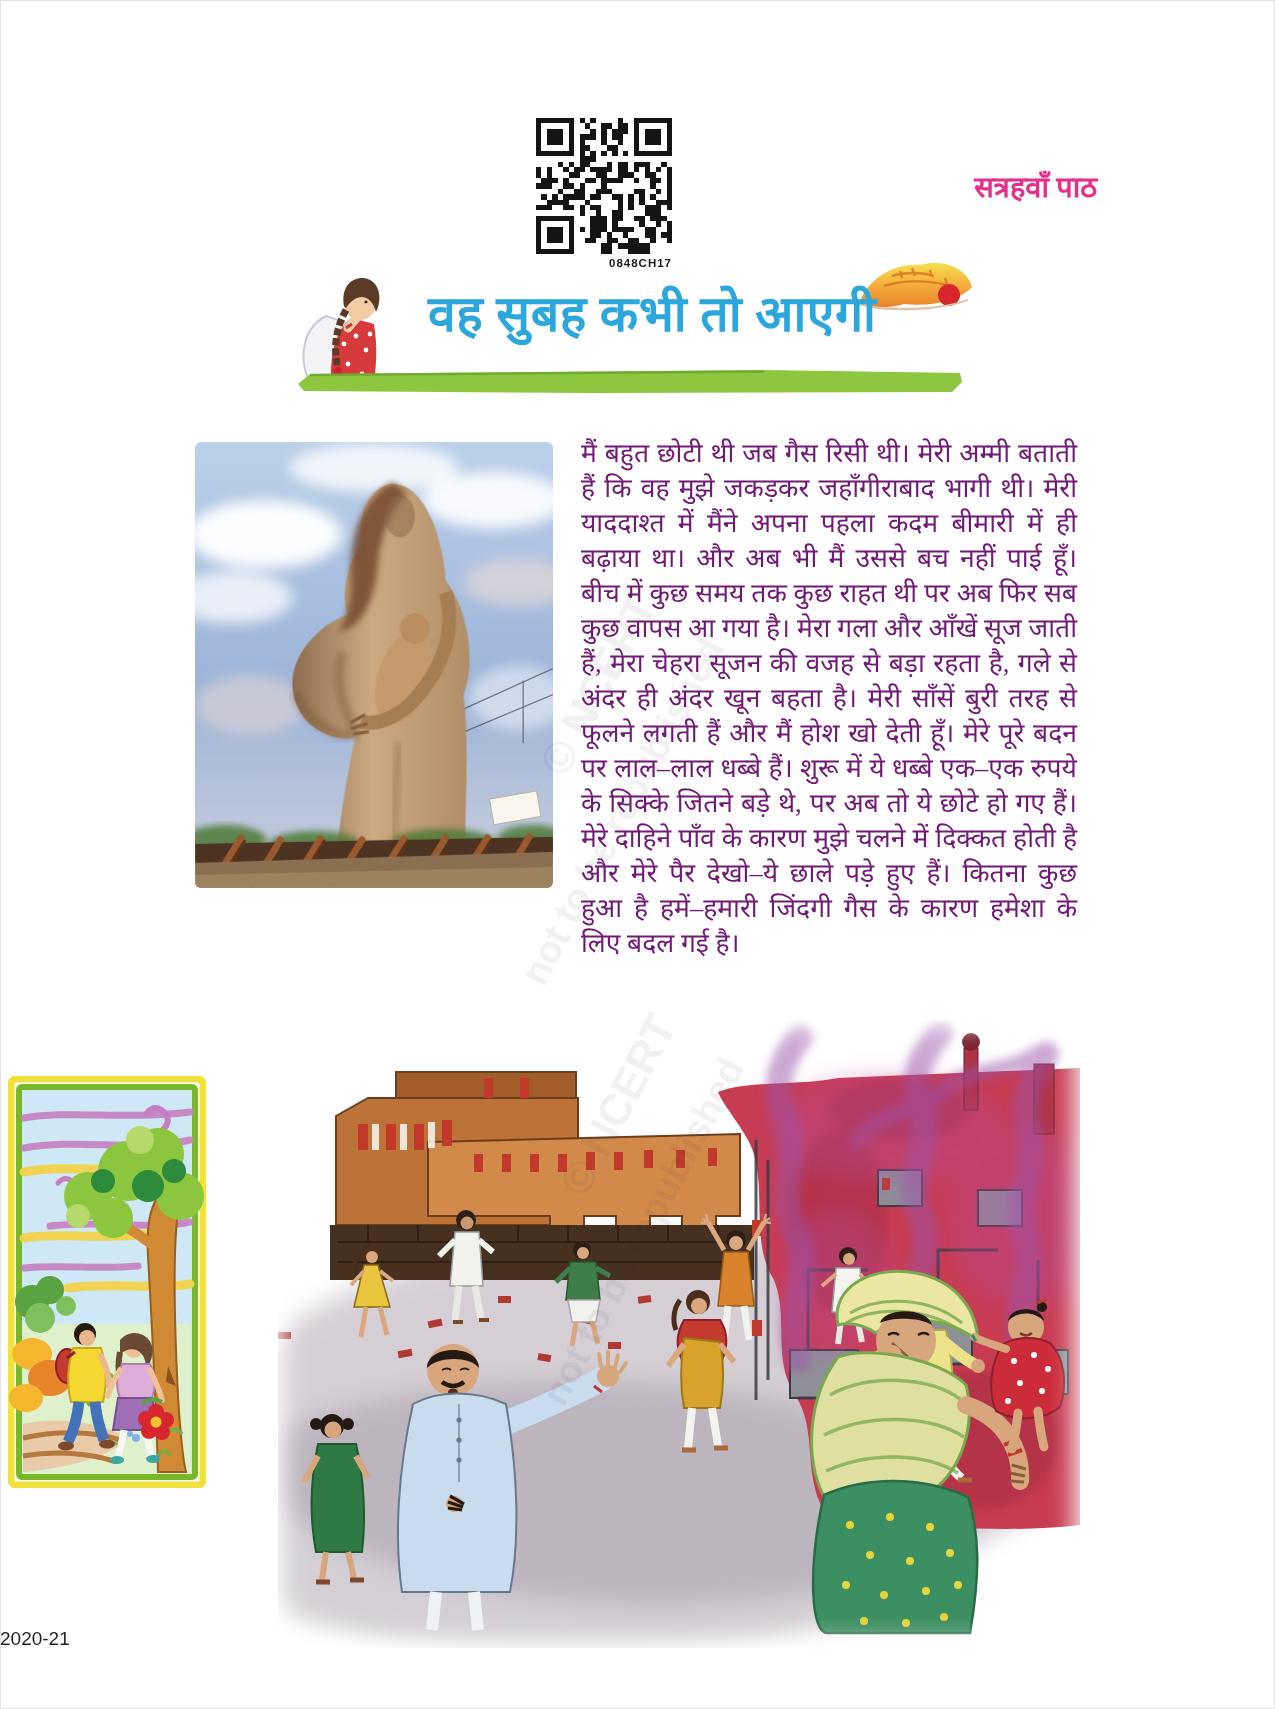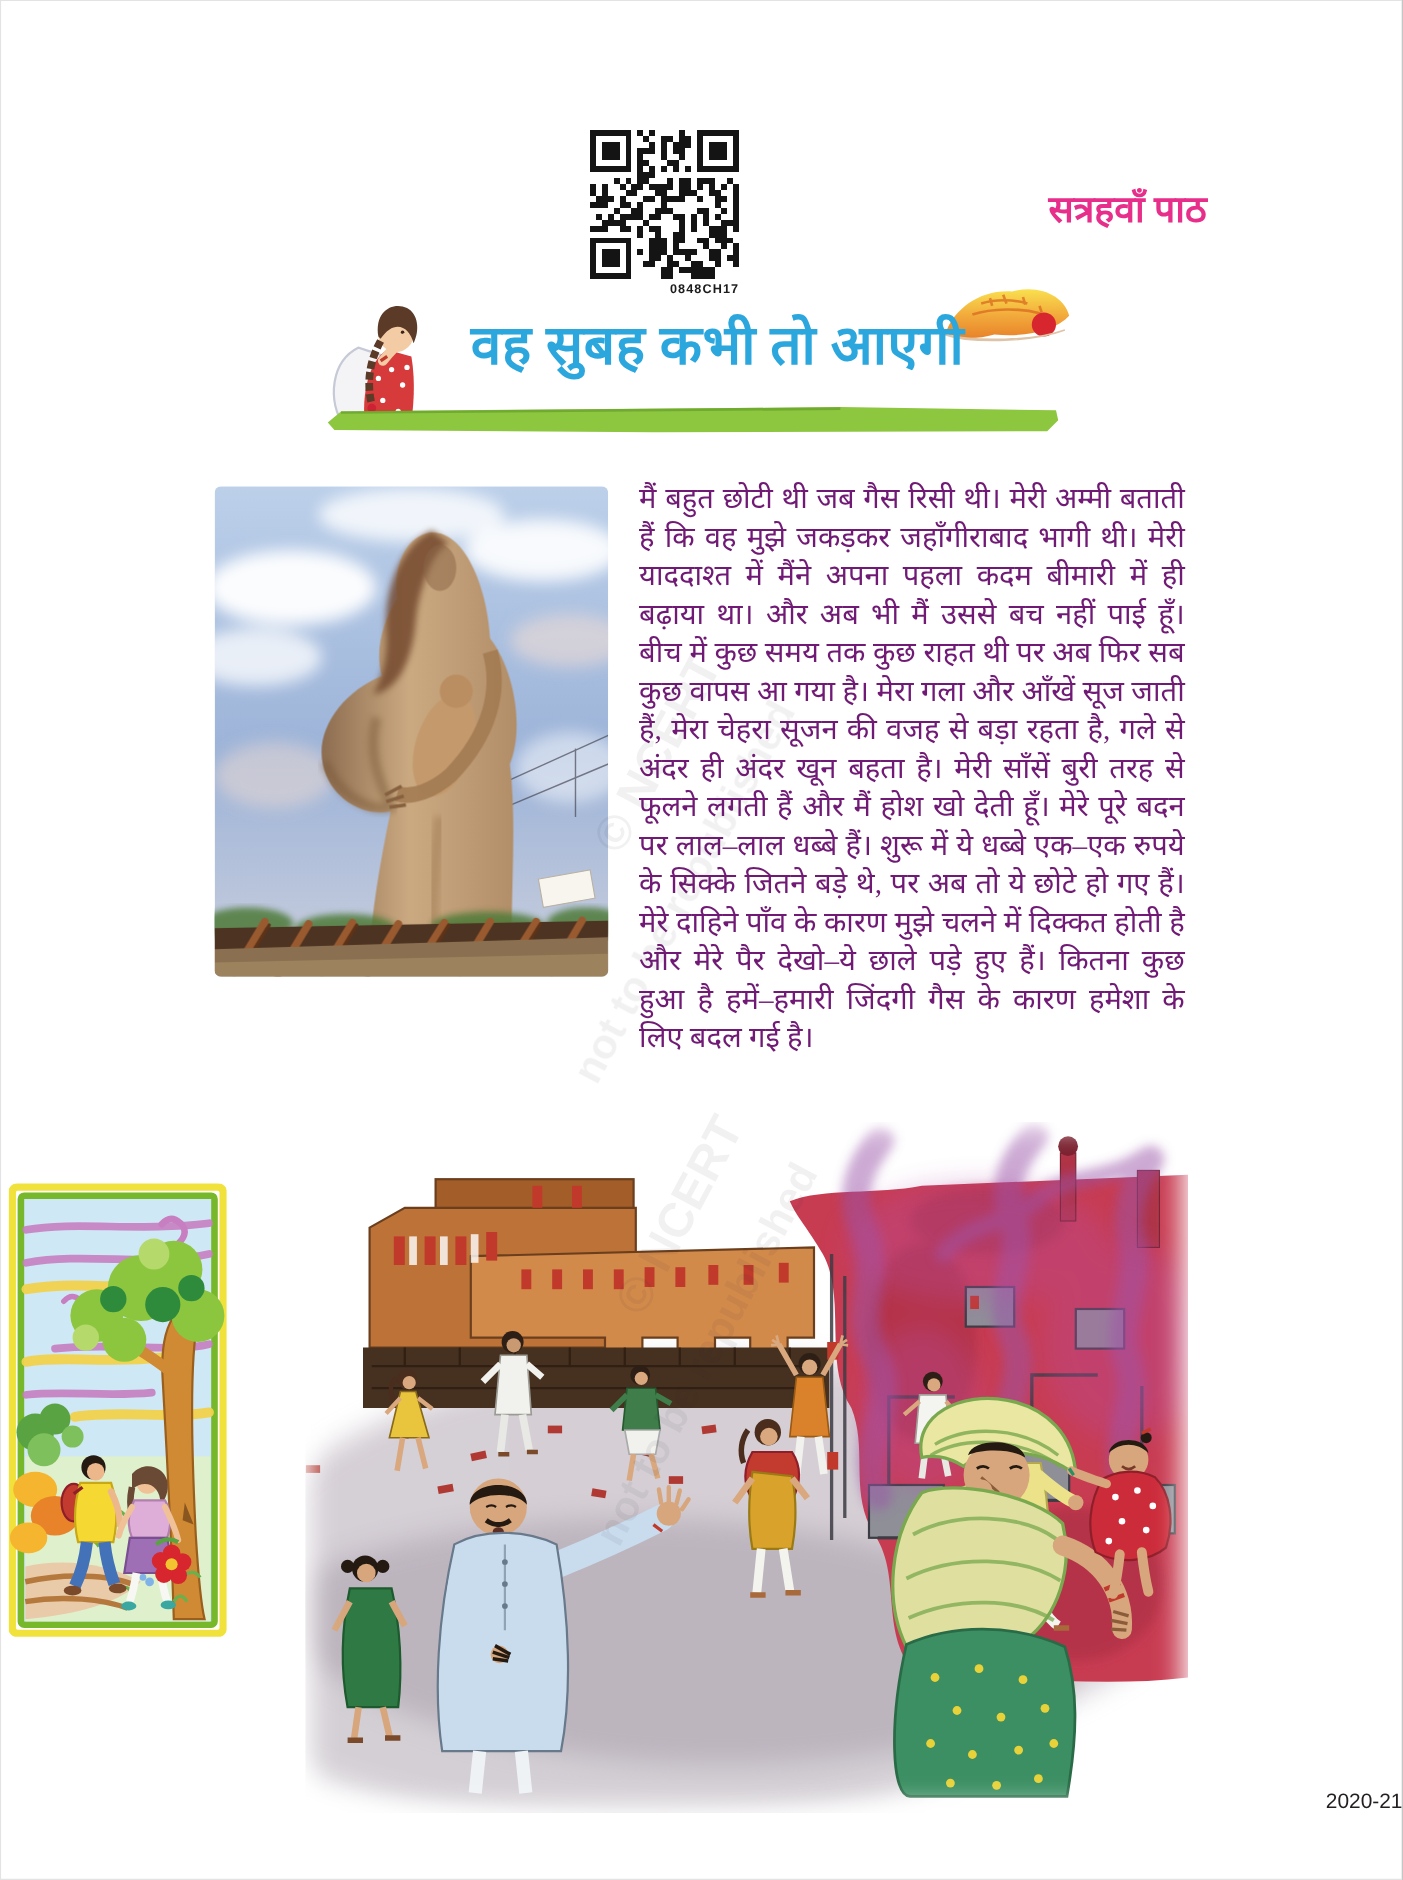--- a/index.html
+++ b/index.html
@@ -4,21 +4,21 @@
 <style>
   html,body{margin:0;padding:0;background:#888;}
   .page{position:relative;width:1275px;height:1709px;background:#fff;margin:0 auto;
         overflow:hidden;box-shadow:inset 0 0 0 1px #e3e3e3;
         font-family:"Liberation Serif","DejaVu Serif",serif;}
   
   .qr-block{position:absolute;left:536px;top:118px;width:136px;text-align:right;}
   .qr-block svg{width:136px;height:136px;display:block;background:#fff;}
   .qr-caption{margin-top:3px;font-family:"Liberation Sans","DejaVu Sans",sans-serif;
               font-size:11.5px;letter-spacing:1px;color:#1c1c1c;font-weight:bold;}
-  .lesson-label{position:absolute;right:178px;top:166px;font-size:34px;font-weight:bold;
+  .lesson-label{position:absolute;right:178px;top:166px;font-size:29px;font-weight:bold;
                 color:var(--lesson-pink,#e62e8a);white-space:nowrap;}
   .sun-illustration{position:absolute;left:842px;top:250px;width:138px;height:66px;}
   .girl-illustration{position:absolute;left:286px;top:266px;width:134px;height:128px;}
   .chapter-title{position:absolute;left:428px;top:278px;margin:0;font-size:50px;font-weight:bold;
                  color:var(--title-blue,#2ba7dd);white-space:nowrap;letter-spacing:.5px;text-align:center;}
   .green-bar{position:absolute;left:294px;top:369px;width:670px;height:26px;}
   
   .story{position:absolute;left:195px;top:436px;width:882px;font-size:26.5px;line-height:35px;
          text-align:justify;color:#701a75;z-index:2;}
   .statue-photo{float:left;width:358px;height:446px;margin:6px 28px 42px 0;border-radius:6px;
@@ -32,21 +32,21 @@
   .sidebar-illustration{position:absolute;left:8px;top:1076px;width:198px;height:412px;margin:0;}
   
   .wm{position:absolute;transform:rotate(-62deg);font-family:"Liberation Sans",sans-serif;
       font-weight:bold;font-size:44px;color:rgba(50,50,65,.065);white-space:nowrap;z-index:4;
       pointer-events:none;}
   .wm-a{left:500px;top:660px;}
   .wm-b{left:430px;top:790px;font-size:38px;}
   .wm-c{left:520px;top:1080px;}
   .wm-d{left:450px;top:1210px;font-size:38px;}
   
-  .page-footer{position:absolute;left:0;right:0;top:1628px;text-align:right;
+  .page-footer{position:absolute;left:0;right:0;top:1628px;text-align:left;
                font-family:"Liberation Sans","DejaVu Sans",sans-serif;font-size:19px;color:#231f20;}
 </style>
 </head>
 <body>
 
 <div class="page">
 
   <div class="qr-block">
     <svg viewBox="0 0 25 25" fill="#141414" shape-rendering="crispEdges">
         <rect x="0" y="0" width="1" height="1"></rect>

